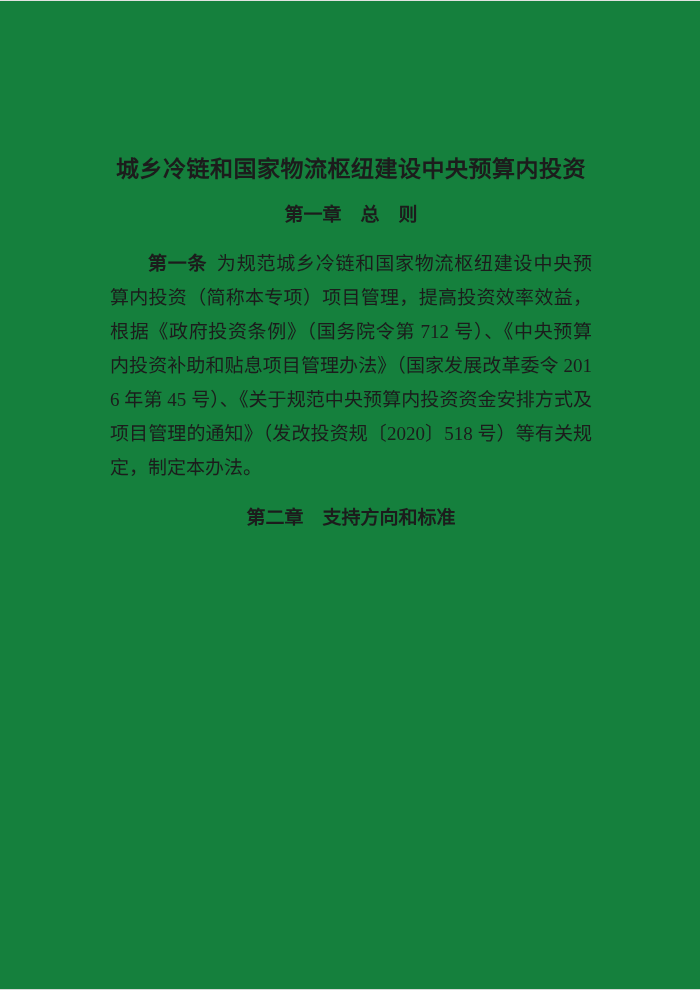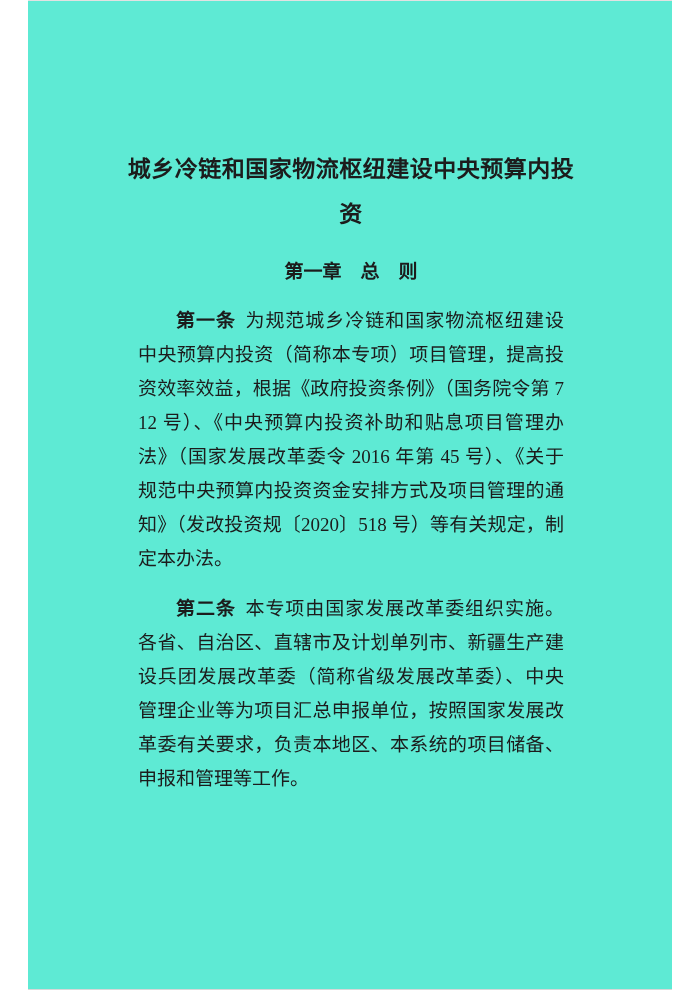--- a/index.html
+++ b/index.html
@@ -2,45 +2,45 @@
 <html lang="zh-CN"><head>
 <meta charset="utf-8">
 <style>
   html, body {
     margin: 0;
     padding: 0;
     background: #ffffff;
   }
   .page {
     position: relative;
-    width: 644px;
+    width: 700px;
     height: 990px;
     margin: 0 auto;
-    background: #5eead4;
+    background: #15803d;
     box-sizing: border-box;
     border-top: 1px solid #e2e2e2;
     border-bottom: 1px solid #d8d8d8;
     overflow: hidden;
     color: #1c1c1c;
     font-family: "Liberation Serif", "DejaVu Serif", serif;
   }
   .content {
     padding: 0 92px 0 94px;
   }
   .doc-title {
     margin-top: 146px;
     text-align: center;
     font-size: 23px;
     font-weight: bold;
     line-height: 45px;
     letter-spacing: 0.5px;
     font-family: "Liberation Serif", "DejaVu Serif", serif;
   }
   .chapter-heading {
-    margin-top: 18px;
+    margin-top: 6px;
     text-align: center;
     font-size: 19px;
     font-weight: bold;
     line-height: 33px;
     font-family: "Liberation Sans", "DejaVu Sans", sans-serif;
   }
   .chapter-heading.second {
     margin-top: 5px;
   }
   p.para {
@@ -75,19 +75,19 @@
   <div class="content">
 
     <div class="doc-title">
       <div>城乡冷链和国家物流枢纽建设中央预算内投资</div>
     </div>
 
     <div class="chapter-heading">第一章　总　则</div>
 
     <p class="para"><span class="lead">第一条</span><span>为规范城乡冷链和国家物流枢纽建设中央预算内投资（简称本专项）项目管理，提高投资效率效益，根据《政府投资条例》（国务院令第 712 号）、《中央预算内投资补助和贴息项目管理办法》（国家发展改革委令 2016 年第 45 号）、《关于规范中央预算内投资资金安排方式及项目管理的通知》（发改投资规〔2020〕518 号）等有关规定，制定本办法。</span></p>
 
-    <p class="para second"><span class="lead">第二条</span><span>本专项由国家发展改革委组织实施。各省、自治区、直辖市及计划单列市、新疆生产建设兵团发展改革委（简称省级发展改革委）、中央管理企业等为项目汇总申报单位，按照国家发展改革委有关要求，负责本地区、本系统的项目储备、申报和管理等工作。</span></p>
 
+    <div class="chapter-heading second">第二章　支持方向和标准</div>
 
 
 
   </div>
 </div>
 
 </body></html>

